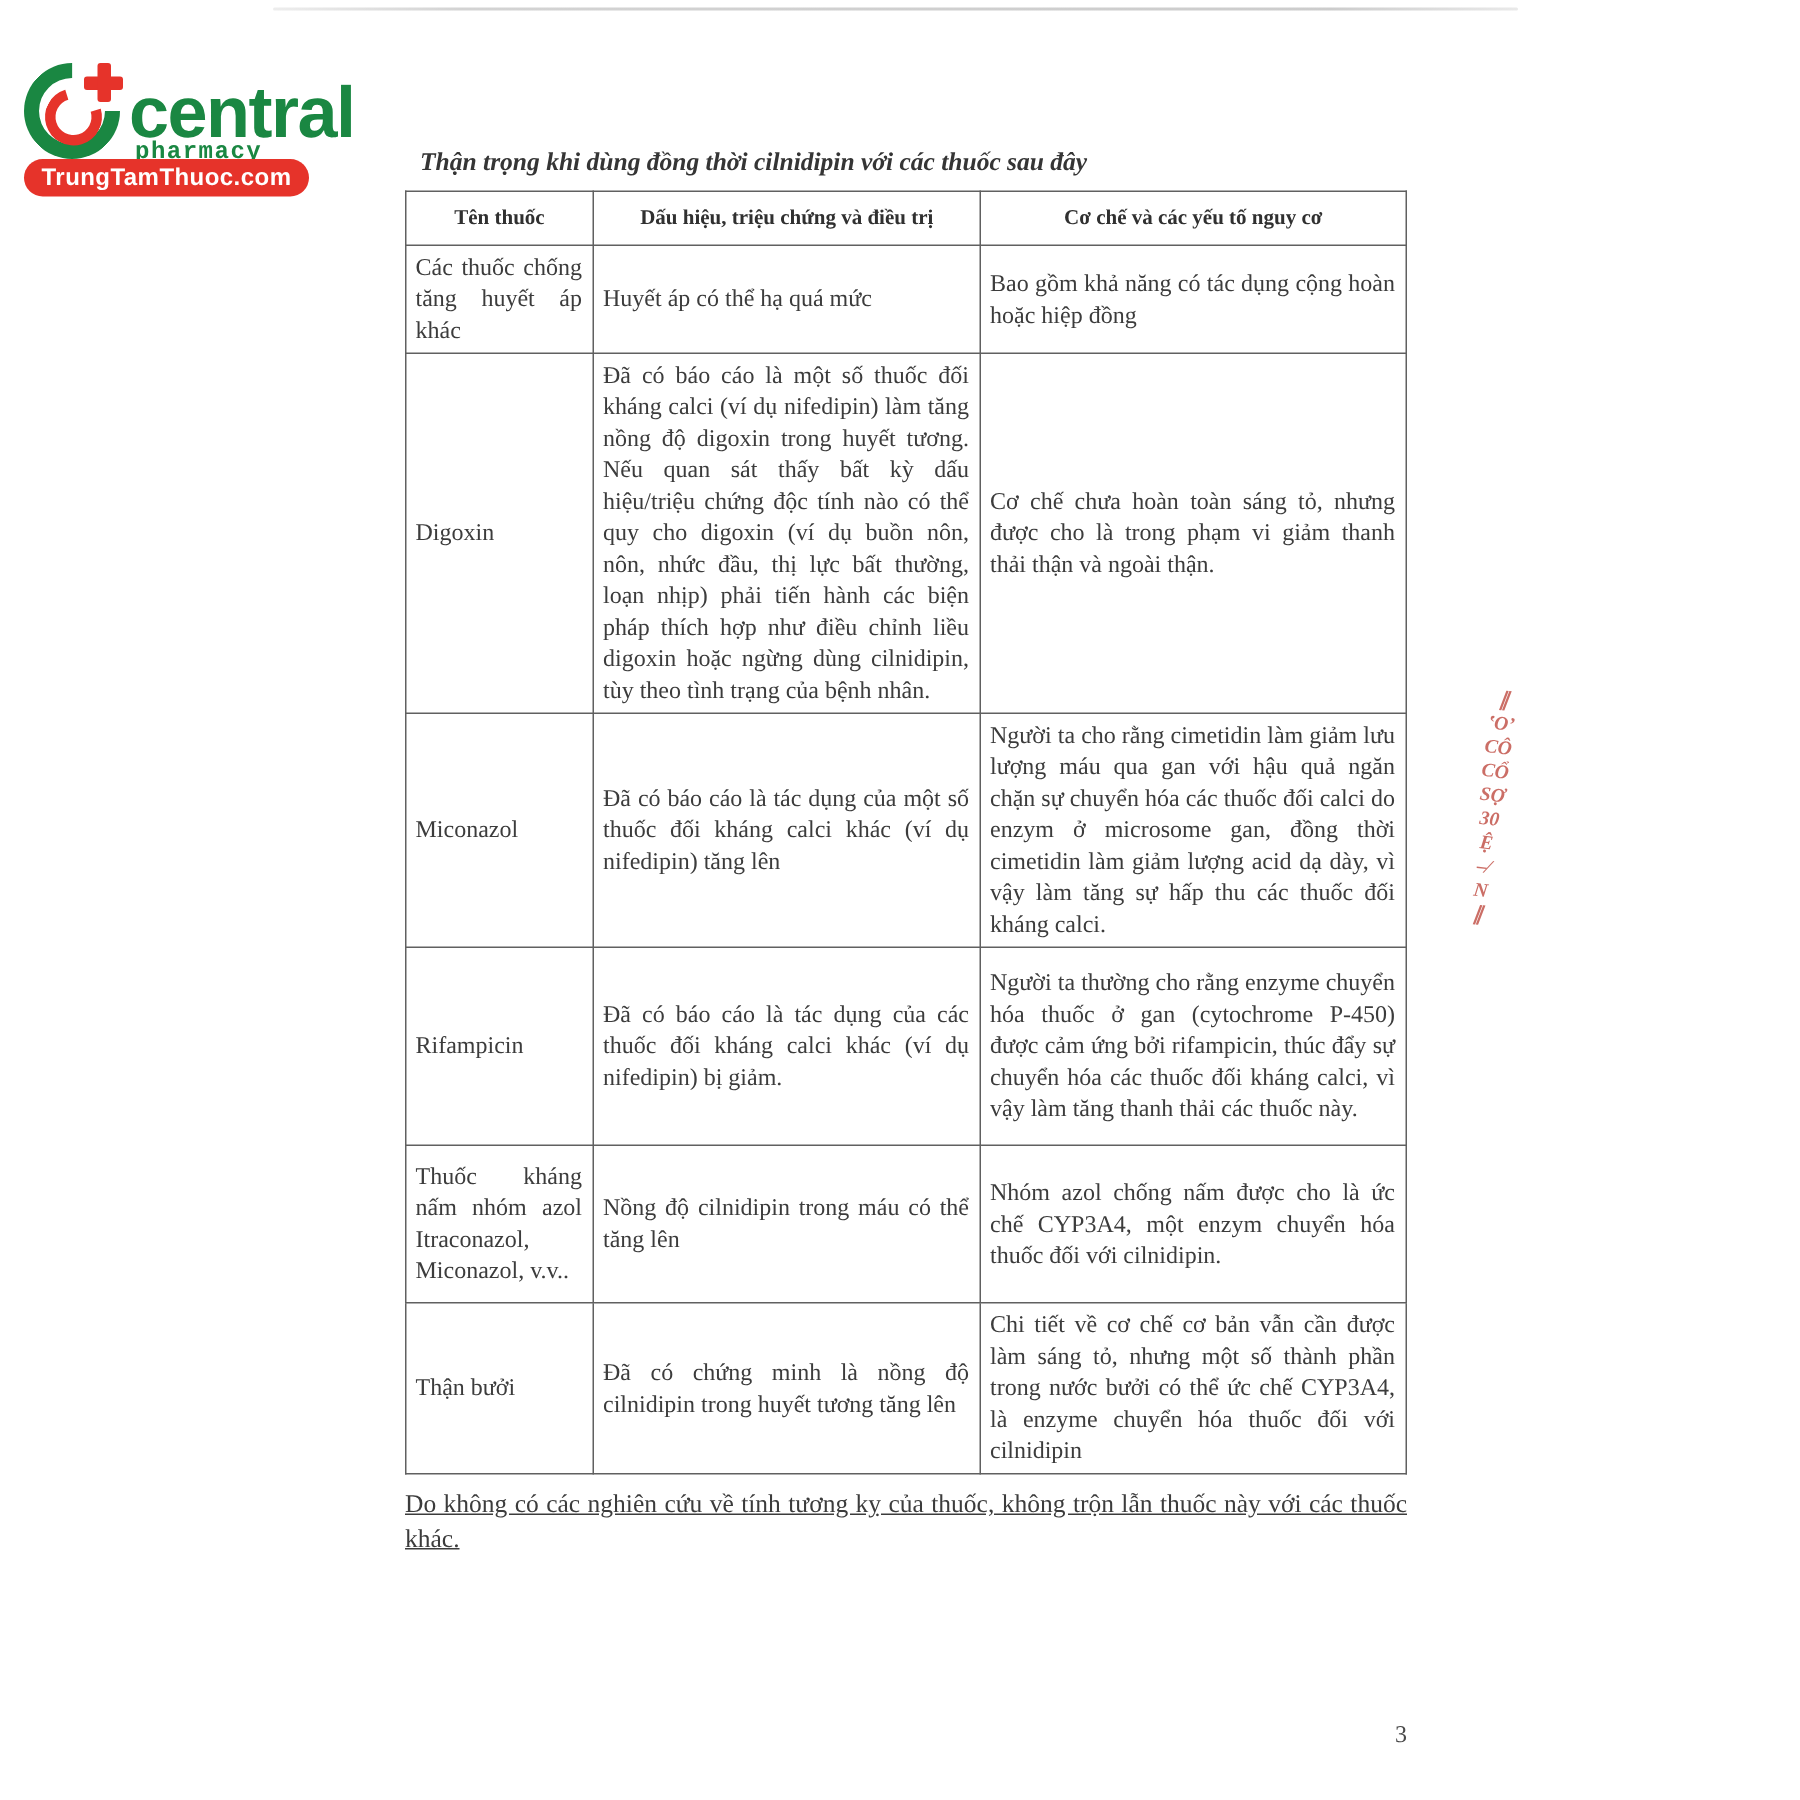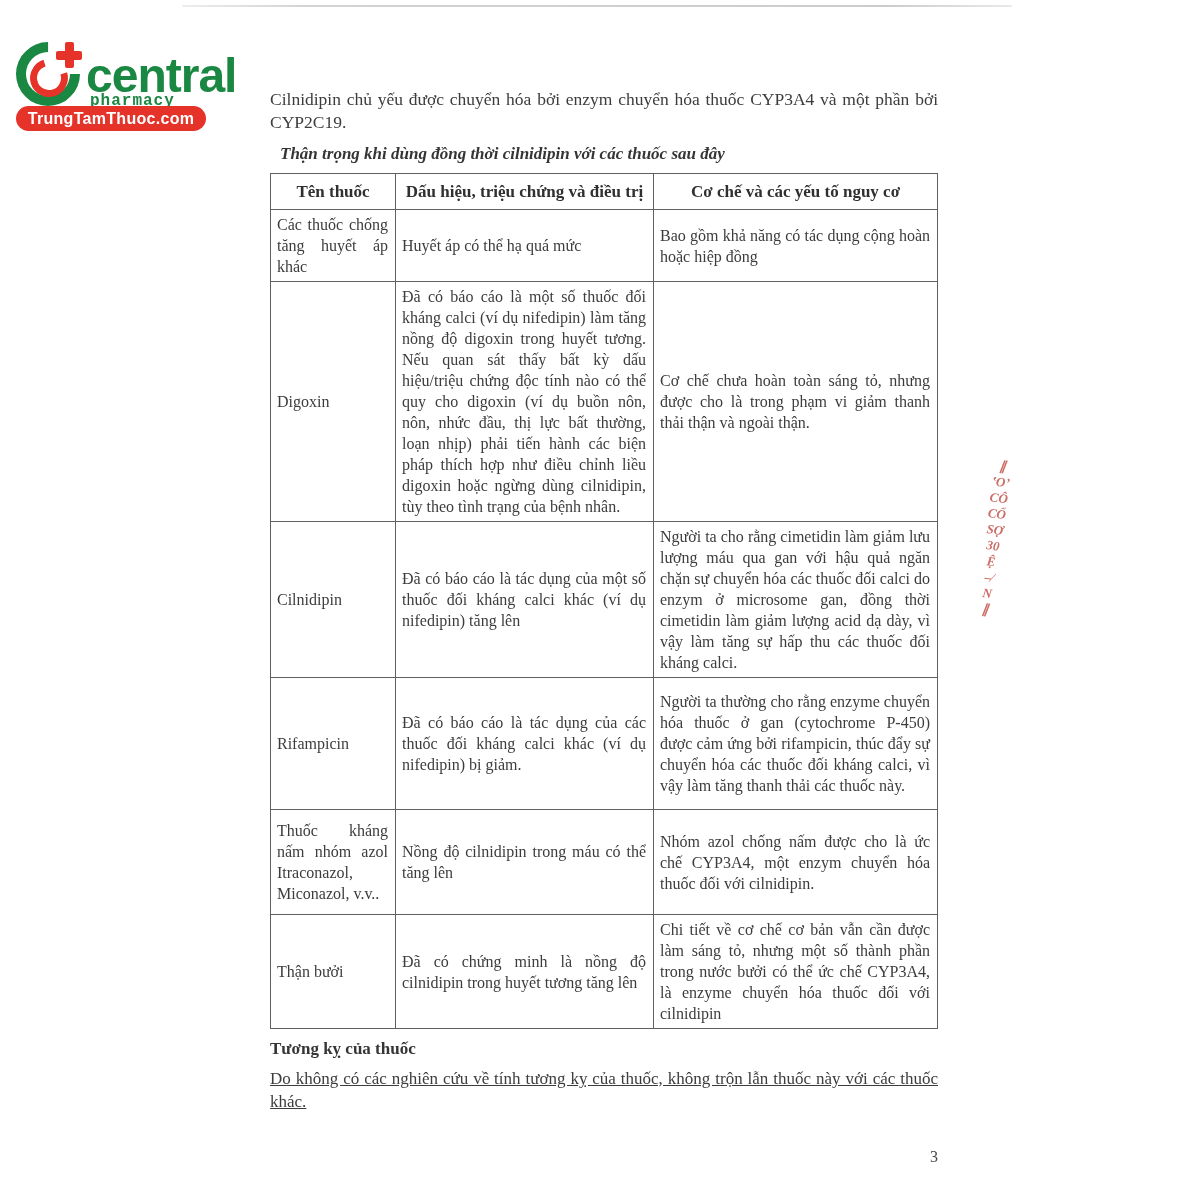--- a/index.html
+++ b/index.html
@@ -42,21 +42,21 @@
   }
 
   
   .main{position:absolute;left:270px;top:88px;width:668px;}
   .intro{margin:0;font-size:17.5px;line-height:23px;text-align:justify;}
   .caution-heading{margin:10px 0 0 10px;font-size:17px;font-weight:bold;font-style:italic;color:#353535;}
 
   table.interaction{border-collapse:collapse;table-layout:fixed;width:667px;margin-top:9px;}
   table.interaction th,table.interaction td{border:1px solid #606060;}
   table.interaction th{
-    font-size:17px;font-weight:bold;text-align:center;vertical-align:middle;
+    font-size:14px;font-weight:bold;text-align:center;vertical-align:middle;
     height:31px;padding:2px 4px;color:#303030;
   }
   table.interaction td{
     font-size:16px;line-height:21px;text-align:justify;vertical-align:middle;
     padding:4px 7px 4px 6px;color:#3c3c3c;
   }
   tbody tr:nth-child(1){height:72px;}
   tbody tr:nth-child(2){height:230px;}
   tbody tr:nth-child(3){height:149px;}
   tbody tr:nth-child(4){height:132px;}
@@ -86,21 +86,20 @@
     <div class="logo-ring"></div>
     <div class="logo-inner-arc"></div>
     <div class="logo-plus"></div>
   </div>
   <div class="brand-name">central</div>
   <div class="brand-tagline">pharmacy</div>
   <div class="site-badge">TrungTamThuoc.com</div>
 </div>
 
 <div class="main">
-  <p class="intro">Cilnidipin chủ yếu được chuyển hóa bởi enzym chuyển hóa thuốc CYP3A4 và một phần bởi CYP2C19.</p>
   <p class="caution-heading">Thận trọng khi dùng đồng thời cilnidipin với các thuốc sau đây</p>
 
   <table class="interaction">
     <colgroup>
       <col style="width:125px">
         <col style="width:258px">
         <col style="width:284px">
     </colgroup>
     <thead>
       <tr>
@@ -116,21 +115,21 @@
     <td>Bao gồm khả năng có tác dụng cộng hoàn hoặc hiệp đồng</td>
   </tr>
 
   <tr>
     <td>Digoxin</td>
     <td>Đã có báo cáo là một số thuốc đối kháng calci (ví dụ nifedipin) làm tăng nồng độ digoxin trong huyết tương. Nếu quan sát thấy bất kỳ dấu hiệu/triệu chứng độc tính nào có thể quy cho digoxin (ví dụ buồn nôn, nôn, nhức đầu, thị lực bất thường, loạn nhịp) phải tiến hành các biện pháp thích hợp như điều chỉnh liều digoxin hoặc ngừng dùng cilnidipin, tùy theo tình trạng của bệnh nhân.</td>
     <td>Cơ chế chưa hoàn toàn sáng tỏ, nhưng được cho là trong phạm vi giảm thanh thải thận và ngoài thận.</td>
   </tr>
 
   <tr>
-    <td>Cilnidipin</td>
+    <td>Miconazol</td>
     <td>Đã có báo cáo là tác dụng của một số thuốc đối kháng calci khác (ví dụ nifedipin) tăng lên</td>
     <td>Người ta cho rằng cimetidin làm giảm lưu lượng máu qua gan với hậu quả ngăn chặn sự chuyển hóa các thuốc đối calci do enzym ở microsome gan, đồng thời cimetidin làm giảm lượng acid dạ dày, vì vậy làm tăng sự hấp thu các thuốc đối kháng calci.</td>
   </tr>
 
   <tr>
     <td>Rifampicin</td>
     <td>Đã có báo cáo là tác dụng của các thuốc đối kháng calci khác (ví dụ nifedipin) bị giảm.</td>
     <td>Người ta thường cho rằng enzyme chuyển hóa thuốc ở gan (cytochrome P-450) được cảm ứng bởi rifampicin, thúc đẩy sự chuyển hóa các thuốc đối kháng calci, vì vậy làm tăng thanh thải các thuốc này.</td>
   </tr>
 
@@ -141,21 +140,20 @@
   </tr>
 
   <tr>
     <td>Thận bưởi</td>
     <td>Đã có chứng minh là nồng độ cilnidipin trong huyết tương tăng lên</td>
     <td>Chi tiết về cơ chế cơ bản vẫn cần được làm sáng tỏ, nhưng một số thành phần trong nước bưởi có thể ức chế CYP3A4, là enzyme chuyển hóa thuốc đối với cilnidipin</td>
   </tr>
 </tbody>
   </table>
 
-  <p class="incompatibility-heading">Tương kỵ của thuốc</p>
   <p class="incompatibility-body">Do không có các nghiên cứu về tính tương kỵ của thuốc, không trộn lẫn thuốc này với các thuốc khác.</p>
 </div>
 
 <div class="stamp" style="color: rgb(191, 74, 64);">
     <span class="stamp-frag">∥</span>
     <span class="stamp-frag">ʽOʼ</span>
     <span class="stamp-frag">CÔ</span>
     <span class="stamp-frag">CỔ</span>
     <span class="stamp-frag">SỢ</span>
     <span class="stamp-frag">30</span>

